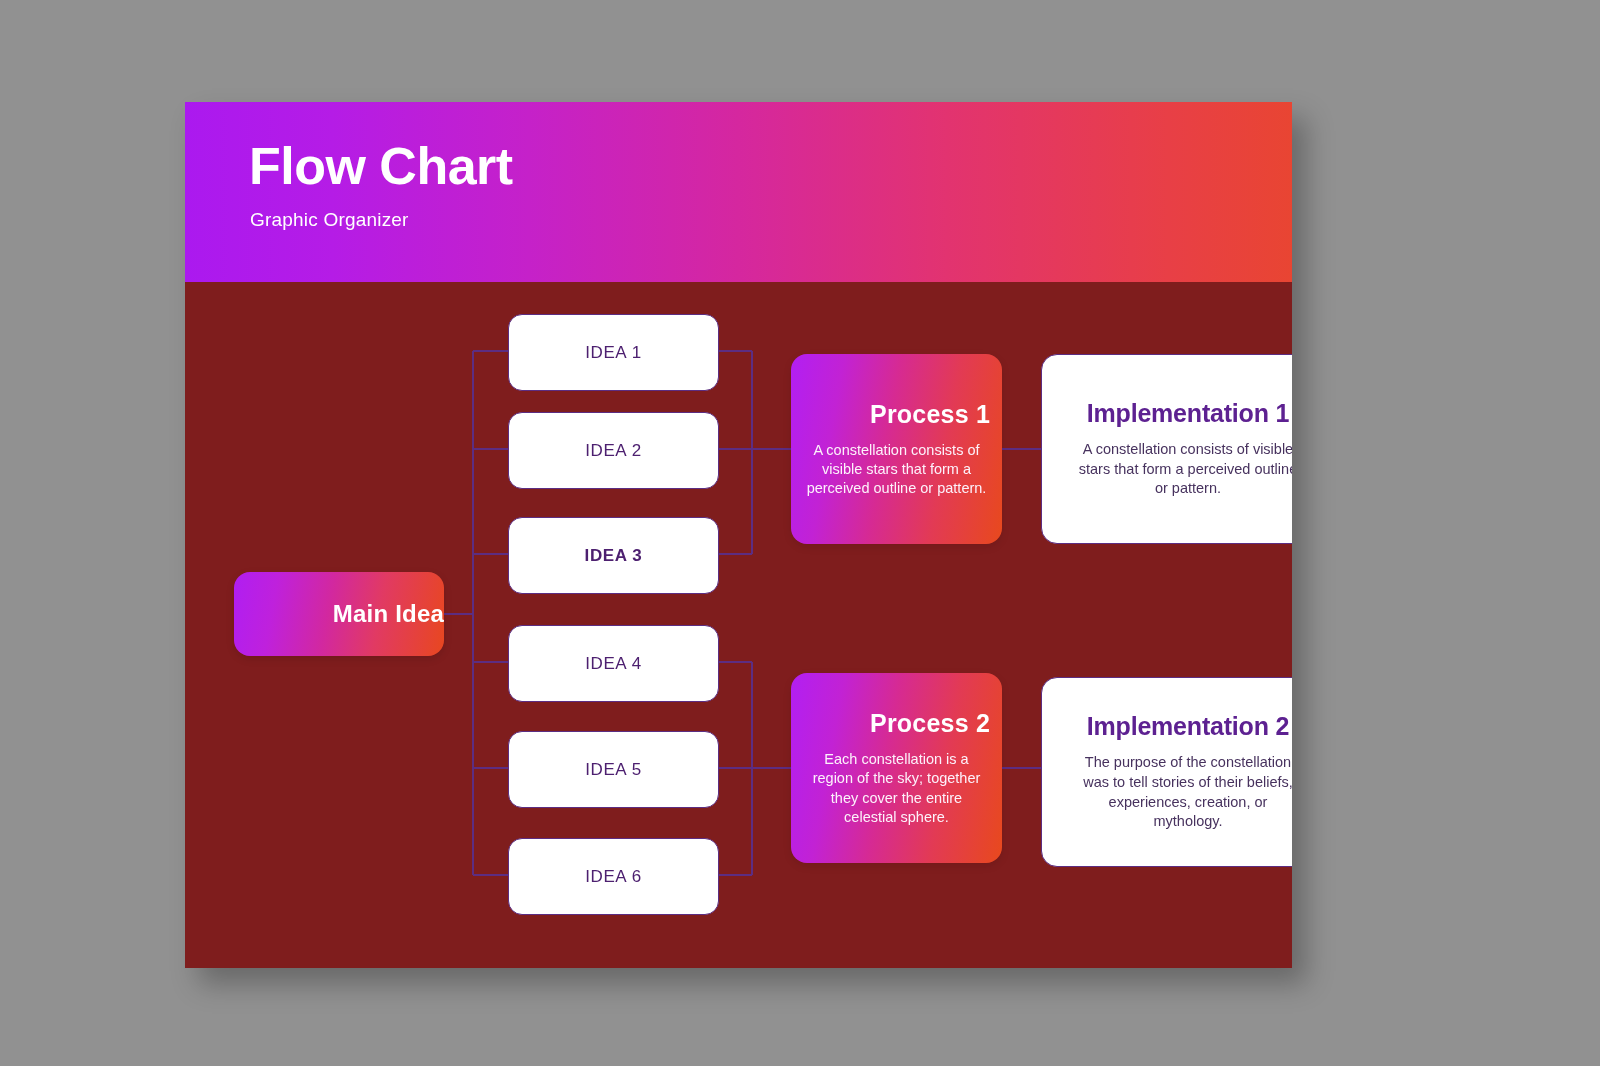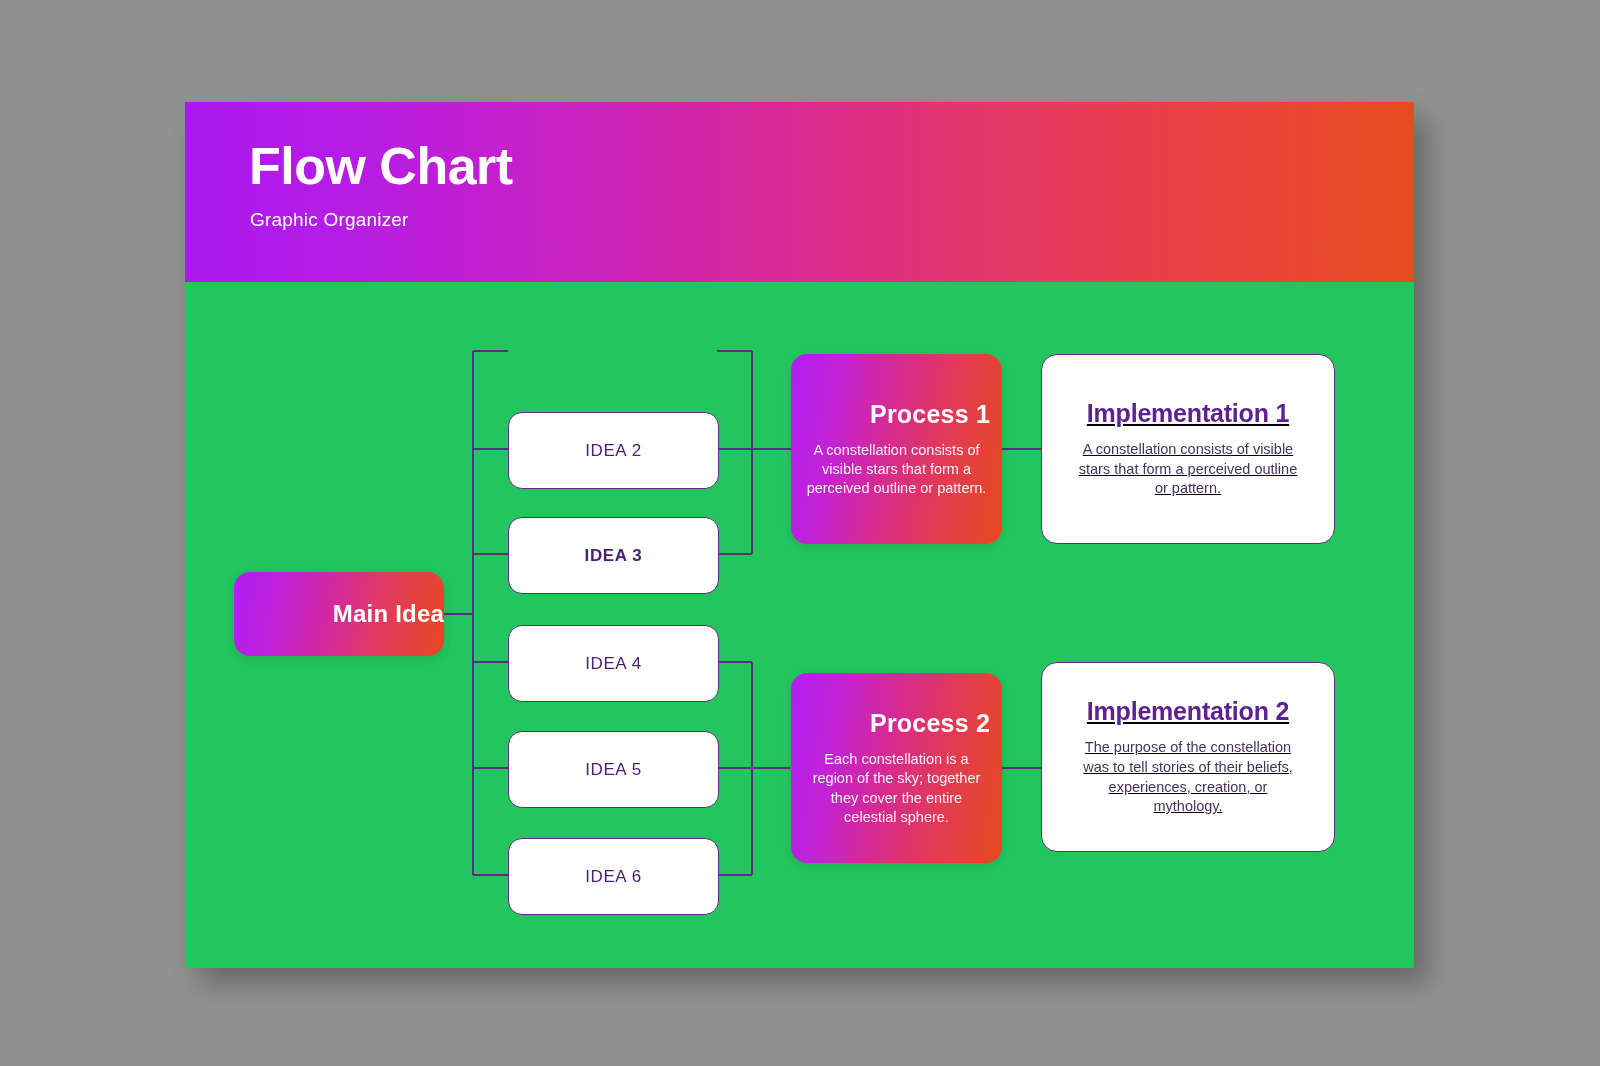--- a/index.html
+++ b/index.html
@@ -18,23 +18,23 @@
     position: relative;
     width: 1600px;
     height: 1066px;
   }
 
   
   .poster {
     position: absolute;
     left: 185px;
     top: 102px;
-    width: 1229px;
+    width: 1107px;
     height: 866px;
-    background: #22c55e;
+    background: #7f1d1d;
     box-shadow: 14px 16px 26px rgba(0,0,0,0.28);
     overflow: hidden;
   }
 
   
   .header-band {
     position: absolute;
     left: 0;
     top: 0;
     width: 1229px;
@@ -168,21 +168,20 @@
     height: 190px;
     border: 1.6px solid #5c2d82;
     border-radius: 16px;
     background: #ffffff;
     display: flex;
     flex-direction: column;
     align-items: center;
     justify-content: center;
     padding: 0 34px;
     box-sizing: border-box;
-    text-decoration: underline;
   }
   .impl-title {
     color: #5d2191;
     font-size: 25px;
     font-weight: bold;
     margin-bottom: 12px;
     text-align: center;
     letter-spacing: -0.2px;
     white-space: nowrap;
   }
@@ -235,20 +234,23 @@
 
         <line x1="817" y1="347" x2="856" y2="347"></line>
         <line x1="817" y1="666" x2="856" y2="666"></line>
       </g>
     </svg>
 
     <div class="main-idea">
       <span class="main-idea-label">Main Idea</span>
     </div>
 
+    <div class="idea-box" style="top:212px;">
+      <span class="idea-label">IDEA 1</span>
+    </div>
     <div class="idea-box" style="top:310px;">
       <span class="idea-label">IDEA 2</span>
     </div>
     <div class="idea-box" style="top:415px;font-weight:bold;">
       <span class="idea-label">IDEA 3</span>
     </div>
     <div class="idea-box" style="top:523px;text-align:right;">
       <span class="idea-label">IDEA 4</span>
     </div>
     <div class="idea-box" style="top:629px;text-align:right;">
@@ -266,19 +268,19 @@
     <div class="process-box" style="top:571px;">
       <div class="process-title">Process 2</div>
       <div class="process-body">Each constellation is a region of the sky; together they cover the entire celestial sphere.</div>
     </div>
 
     <div class="impl-box" style="top:252px;">
       <div class="impl-title">Implementation 1</div>
       <div class="impl-body">A constellation consists of visible stars that form a perceived outline or pattern.</div>
     </div>
 
-    <div class="impl-box" style="top:560px;">
+    <div class="impl-box" style="top:575px;">
       <div class="impl-title">Implementation 2</div>
       <div class="impl-body">The purpose of the constellation was to tell stories of their beliefs, experiences, creation, or mythology.</div>
     </div>
 
   </div>
 </div>
 
 </body></html>

